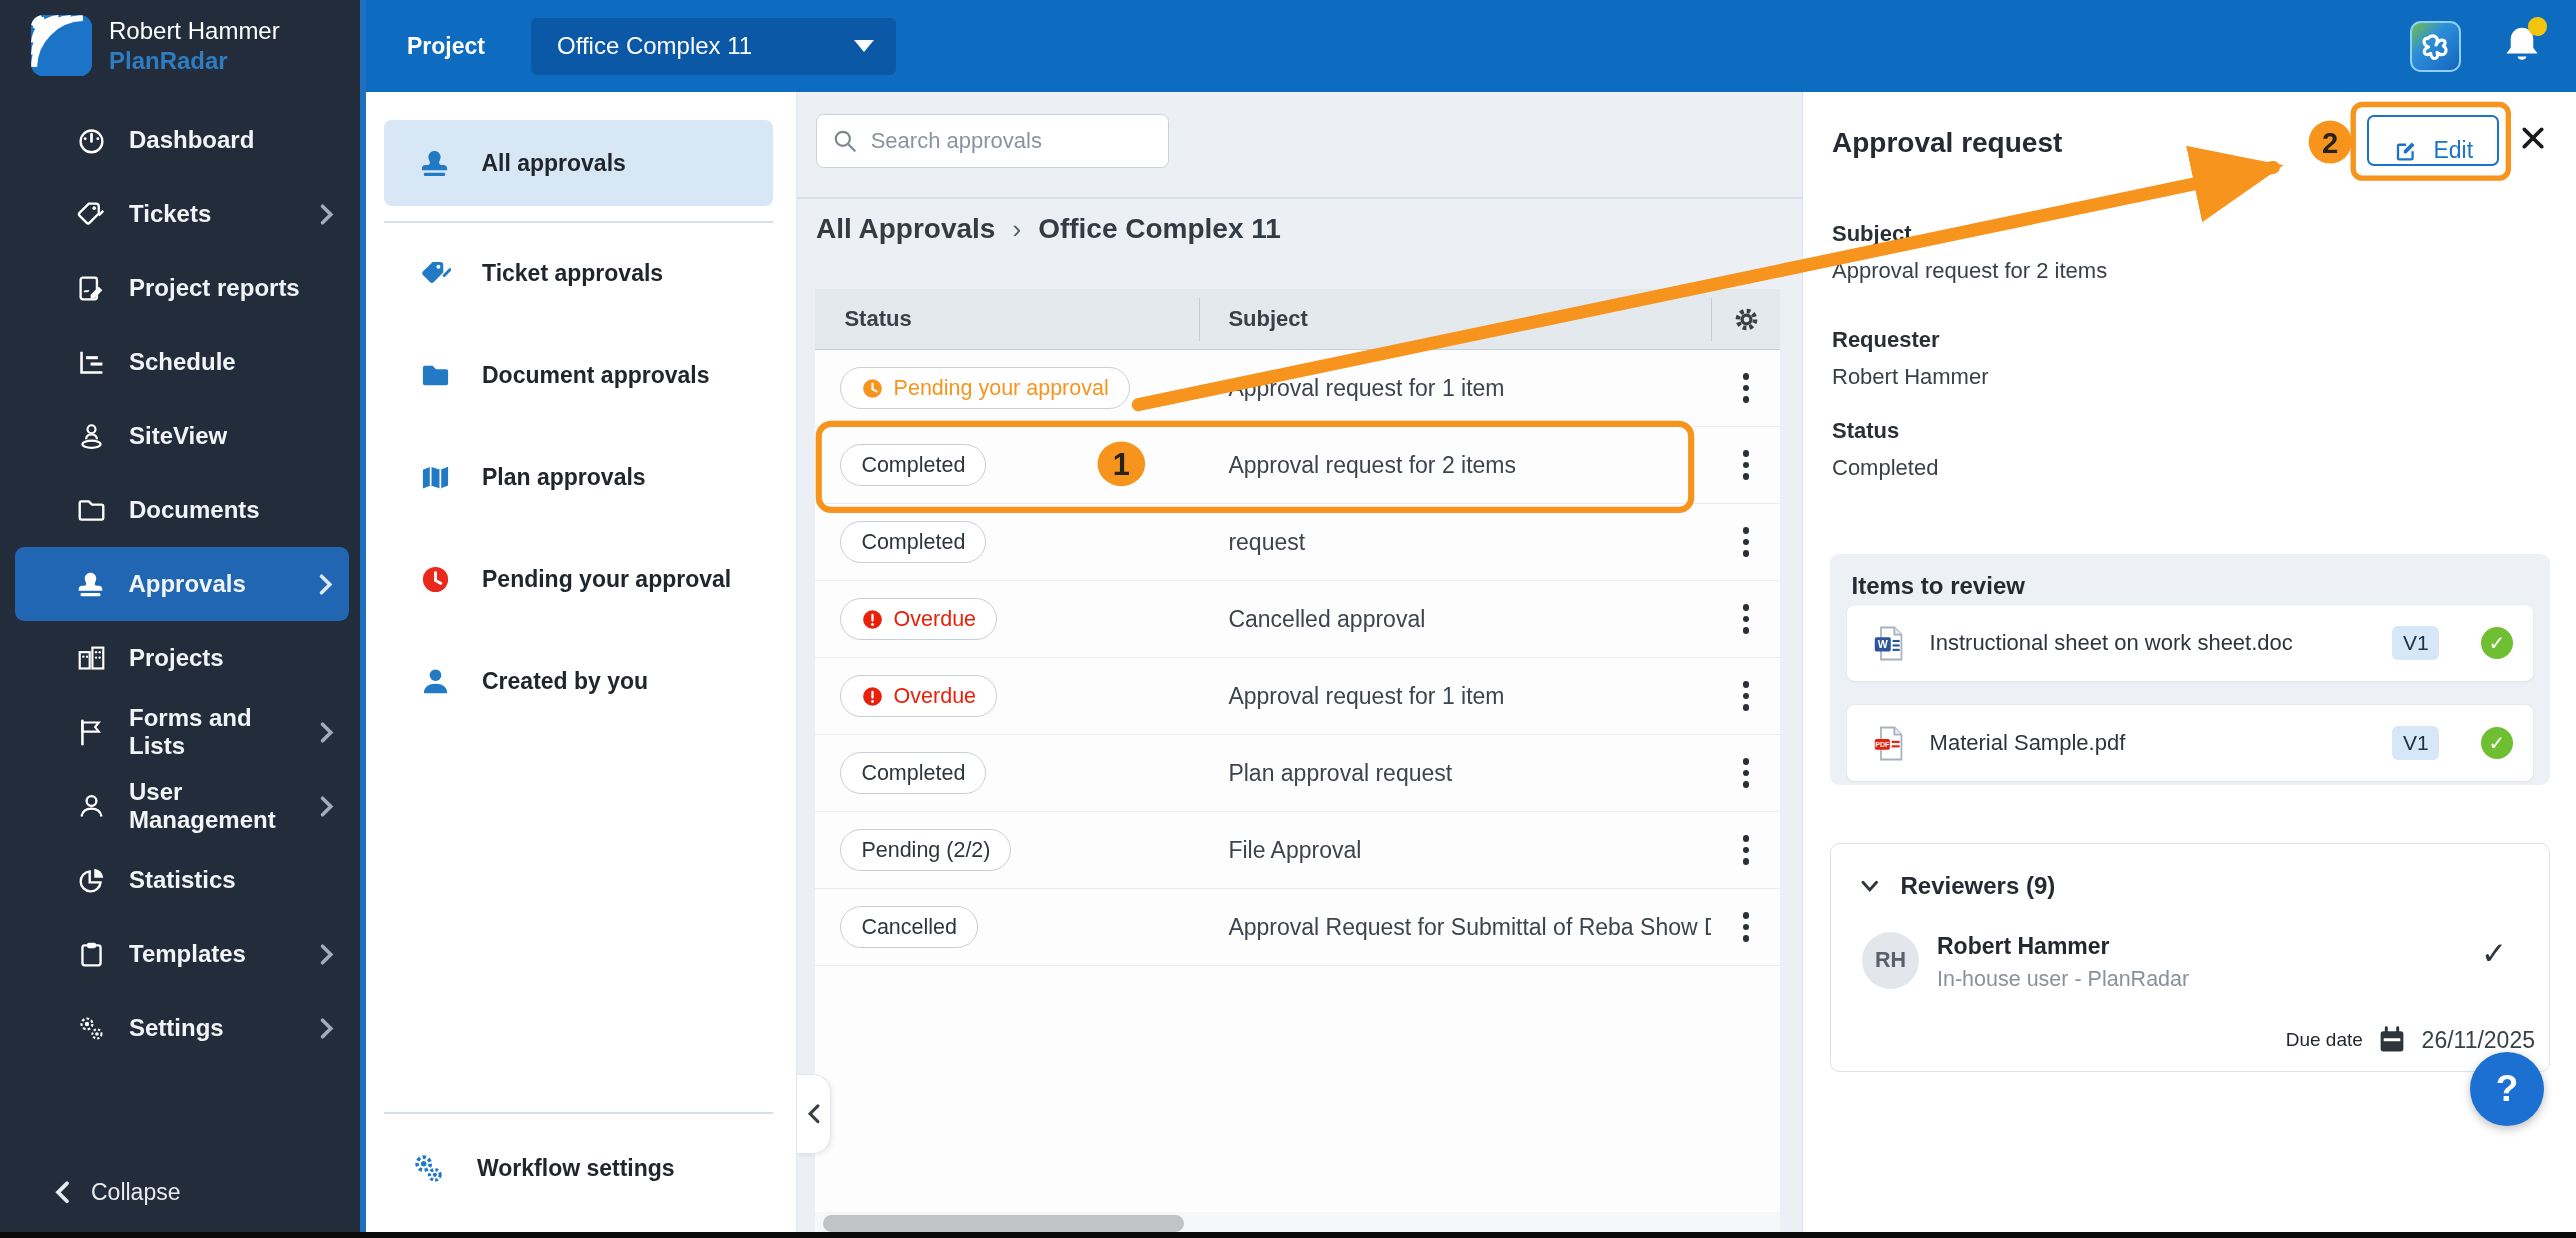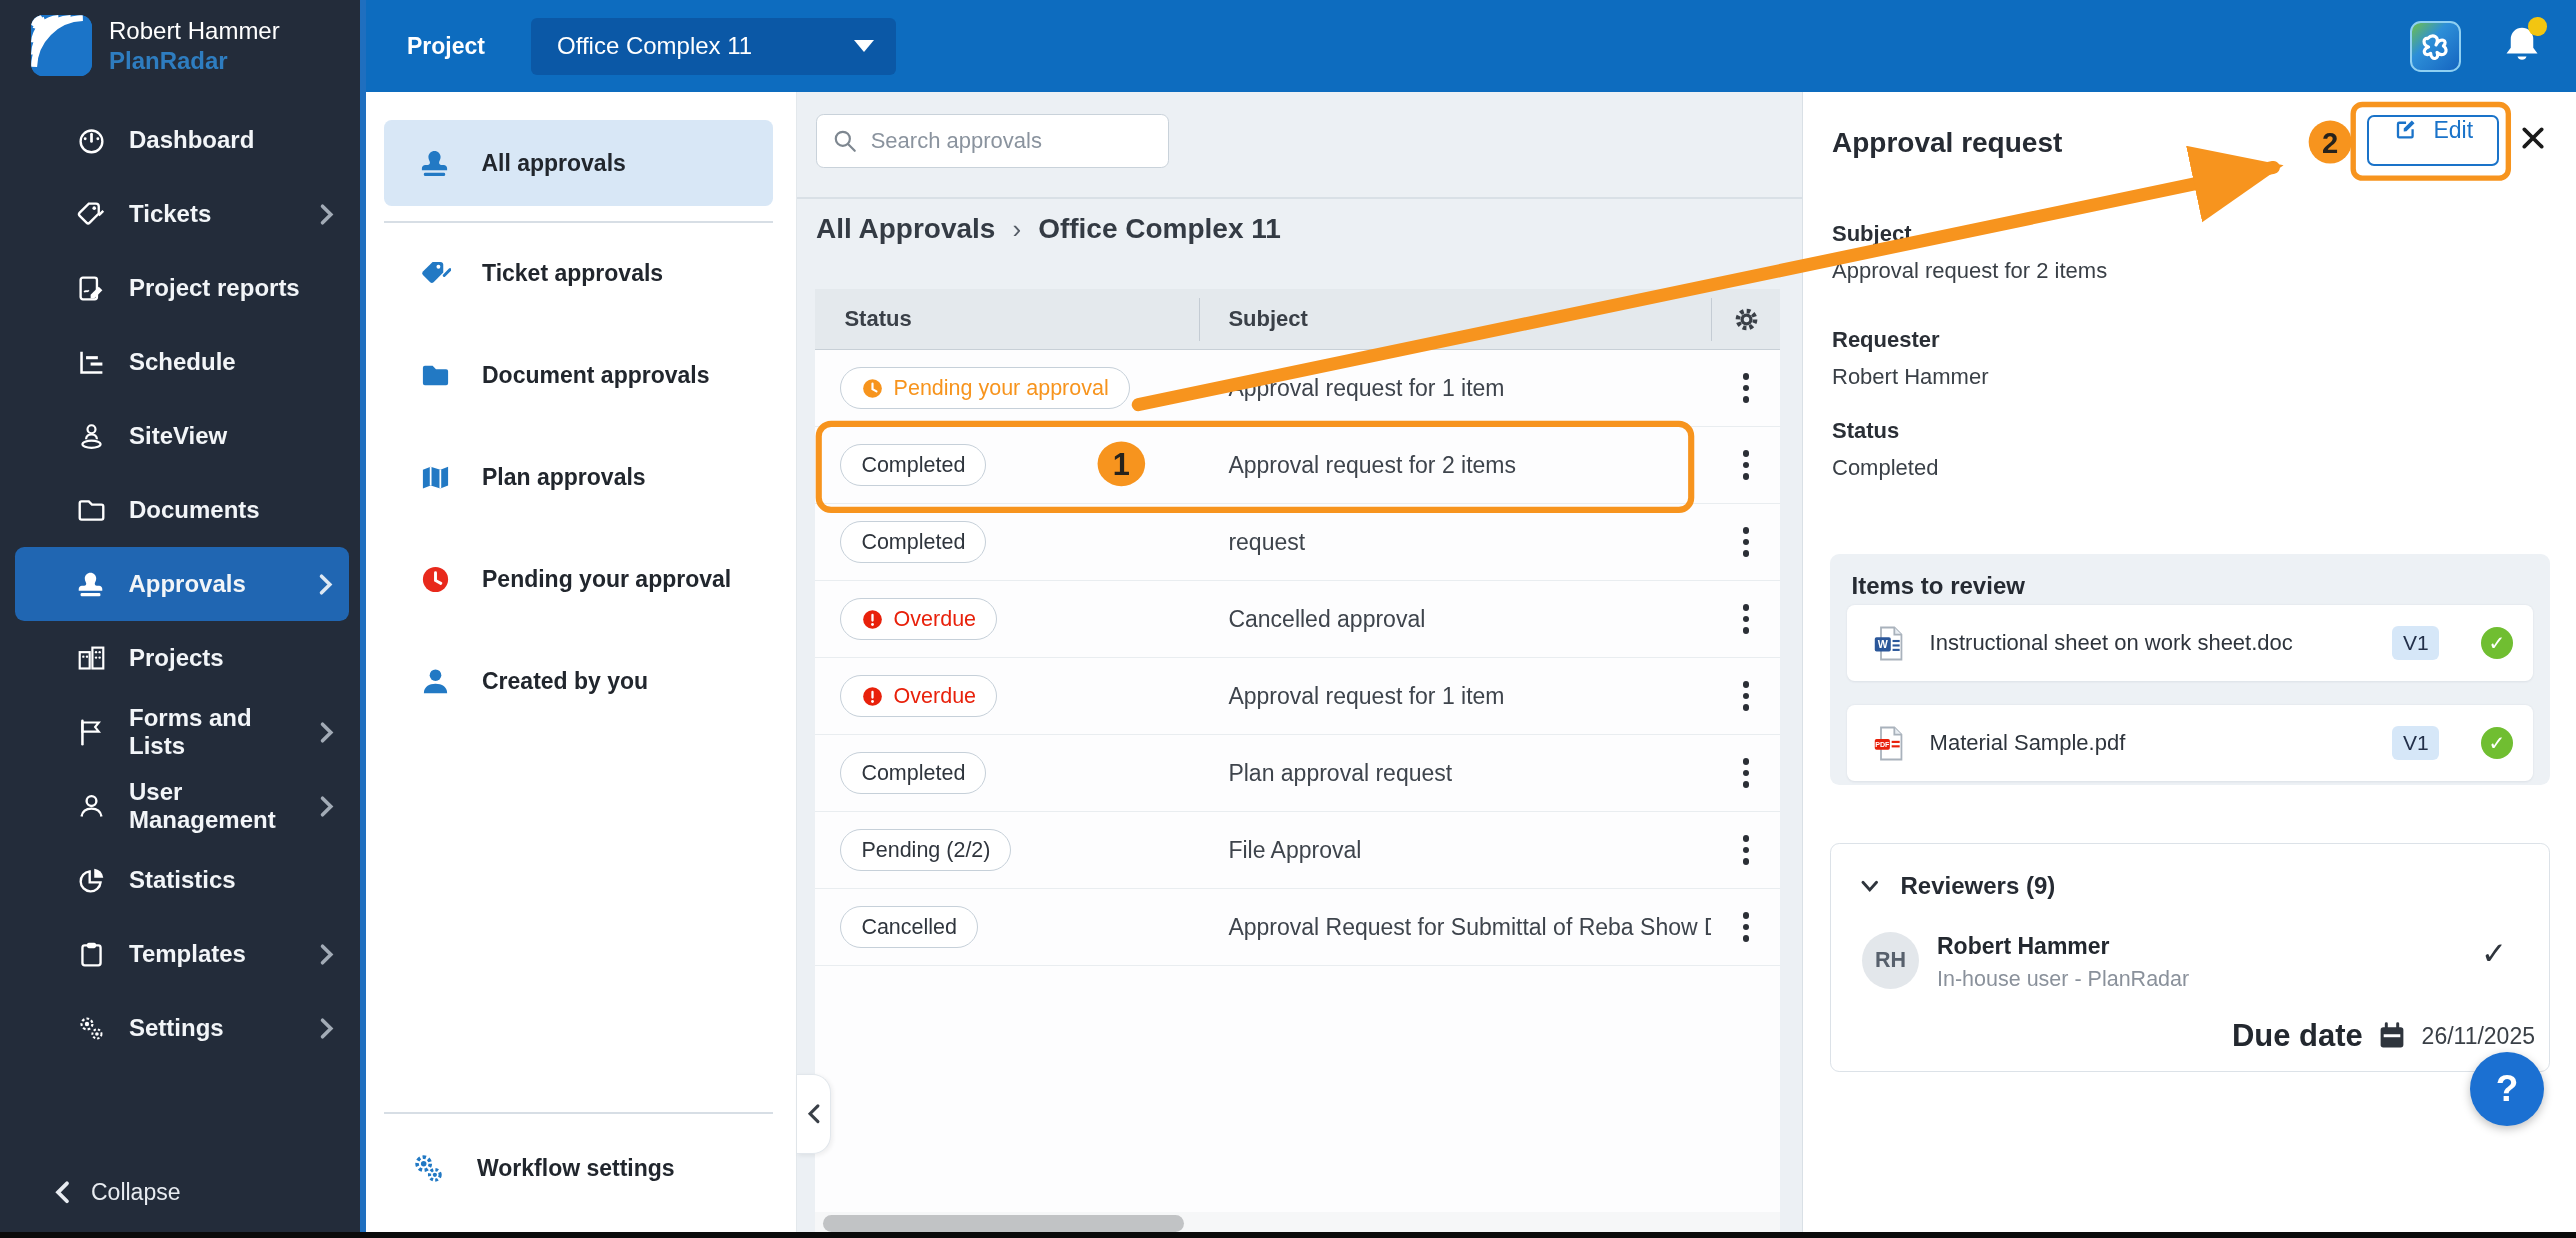--- a/index.html
+++ b/index.html
@@ -69,21 +69,21 @@
   .badge.red { color:#E8210B; }
   .kebab { display:flex; flex-direction:column; gap:5.4px; padding:6.1px; cursor:pointer; }
   .kebab span { width:6.1px; height:6.1px; border-radius:50%; background:#2B2F36; }
   .filler { flex:1; background:#FDFDFE; }
   .hscroll { height:23px; background:#F6F7F8; position:relative; flex:0 0 auto; }
   .hscroll .thumb { position:absolute; left:7.7px; top:3.1px; width:361px; height:17px; border-radius:9.2px; background:#C1C3C5; cursor:pointer; }
 
   
   .panel { position:absolute; left:1802px; top:92px; width:774px; height:1146px; background:#FFFFFF; border-left:1.5px solid #D9E0E6; }
   .panel-title { position:absolute; left:29px; top:35px; font-size:28px; font-weight:700; color:#262B33; }
-  .edit-btn { position:absolute; left:564px; top:23px; width:132px; height:51px; background:#FFFFFF; border:2.3px solid #1A73C9; border-radius:7px; display:flex; align-items:flex-start; justify-content:center; gap:16px; cursor:pointer; }
+  .edit-btn { position:absolute; left:564px; top:23px; width:132px; height:51px; background:#FFFFFF; border:2.3px solid #1A73C9; border-radius:7px; display:flex; align-items:flex-end; justify-content:center; gap:16px; cursor:pointer; }
   .edit-btn .elabel { color:#1A73C9; font-size:23px; font-weight:500; }
   .close-x { position:absolute; left:713px; top:29px; width:34px; height:34px; display:flex; align-items:center; justify-content:center; cursor:pointer; }
   .f-label { position:absolute; left:29px; font-size:22px; font-weight:700; color:#2A2F36; }
   .f-value { position:absolute; left:29px; font-size:22px; color:#3A4047; }
 
   .items-box { position:absolute; left:27px; top:462px; width:720px; height:231px; background:#EDF1F5; border-radius:9.2px; }
   .items-title { position:absolute; left:21.5px; top:18.4px; font-size:24px; font-weight:700; color:#262B33; }
   .file-card { position:absolute; left:17px; width:686px; height:76px; background:#FFFFFF; border-radius:7.7px; box-shadow:0 0.8px 2.3px rgba(30,40,60,.08); display:flex; align-items:center; padding:0 20px 0 26px; gap:24.6px; cursor:pointer; }
   .file-card.c1 { top:51px; } .file-card.c2 { top:151px; }
   .file-name { font-size:22px; color:#2E343C; flex:1; white-space:nowrap; overflow:hidden; }
@@ -91,21 +91,21 @@
   .gcheck { width:32px; height:32px; border-radius:50%; background:#70BE31; color:#fff; display:flex; align-items:center; justify-content:center; font-size:20px; font-weight:700; }
 
   .reviewers-card { position:absolute; left:27px; top:751px; width:720px; height:229px; background:#FFFFFF; border:1.5px solid #DCE2E8; border-radius:9.2px; }
   .rev-head { position:absolute; left:28px; top:28px; display:flex; align-items:center; gap:20px; cursor:pointer; }
   .rev-head .rtitle { font-size:24px; font-weight:700; color:#262B33; }
   .avatar { position:absolute; left:31px; top:88px; width:57px; height:57px; border-radius:50%; background:#E3E7EB; display:flex; align-items:center; justify-content:center; font-size:21.5px; font-weight:700; color:#57606C; }
   .rev-name { position:absolute; left:106px; top:89px; font-size:23px; font-weight:700; color:#23282F; }
   .rev-sub { position:absolute; left:106px; top:123px; font-size:21.5px; color:#8A919B; }
   .rev-check { position:absolute; left:650px; top:91px; font-size:31px; color:#2F353D; }
   .due-row { position:absolute; right:14px; bottom:17px; display:flex; align-items:center; gap:15.4px; }
-  .due-row .dlabel { font-size:31px; font-weight:700; color:#23282F; }
+  .due-row .dlabel { font-size:19px; font-weight:400; color:#23282F; }
   .due-row .dval { font-size:23px; color:#3A4047; }
 
   .help-fab { position:absolute; left:2470px; top:1052px; width:74px; height:74px; border-radius:50%; background:#1B70D2; color:#FFFFFF; font-size:37px; font-weight:700; display:flex; align-items:center; justify-content:center; box-shadow:0 3.1px 9.2px rgba(0,0,0,.25); cursor:pointer; z-index:40; }
 
   .annot { position:absolute; inset:0; width:2576px; height:1238px; pointer-events:none; z-index:50; }
   .annot text { font-family:"Liberation Sans","DejaVu Sans",sans-serif; }
   .bottom-edge { position:absolute; left:0; right:0; bottom:0; height:6.1px; background:#0B0B0B; z-index:60; }
 
   svg { display:block; }
 </style>

